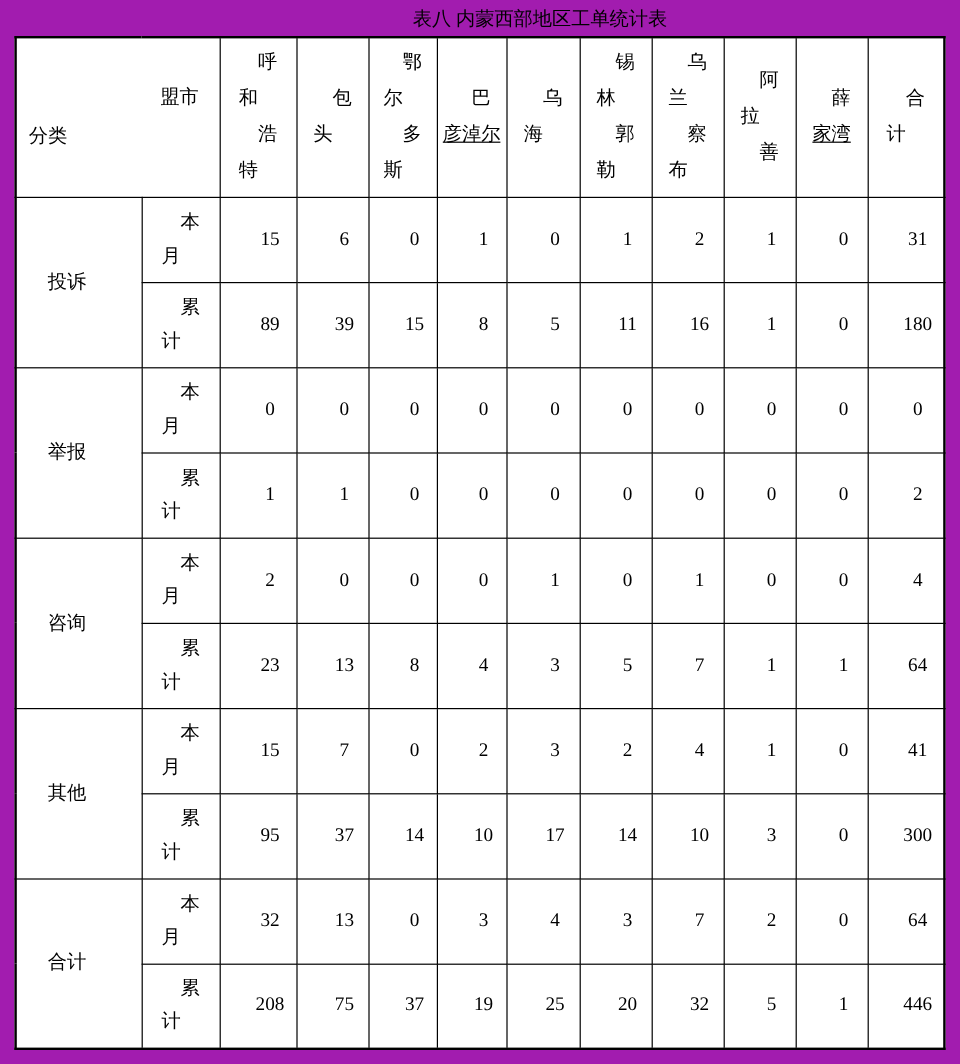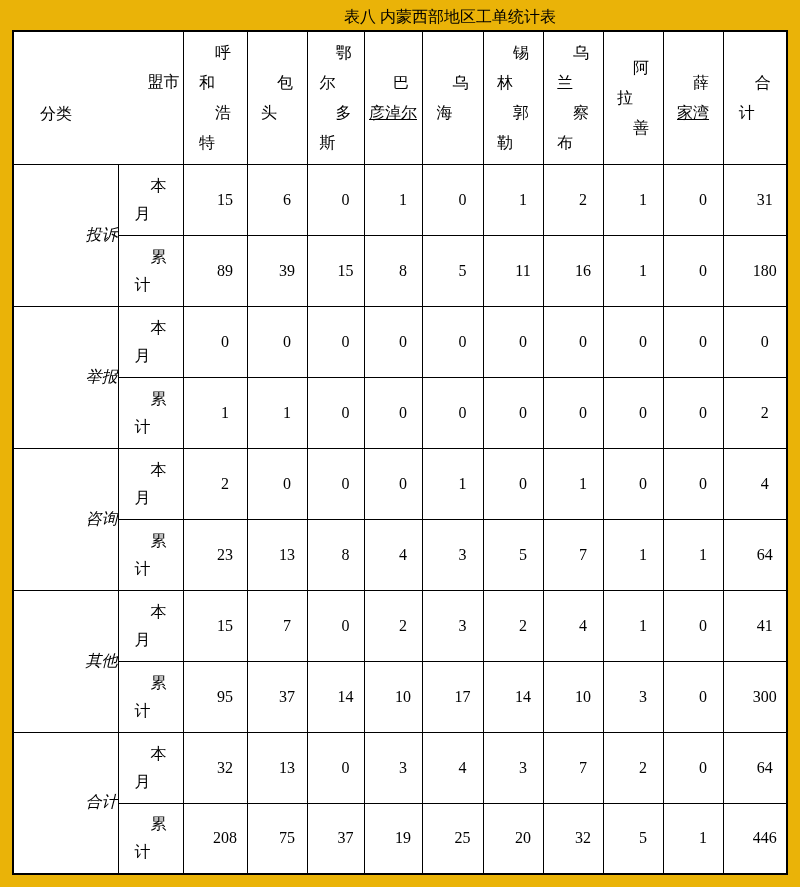--- a/index.html
+++ b/index.html
@@ -6,21 +6,21 @@
     margin: 0;
     padding: 0;
     background: #ffffff;
     color: #000000;
     font-family: "Liberation Serif", "DejaVu Serif", serif;
   }
   .page {
     position: relative;
     width: 800px;
     height: 887px;
-    background: #eab308;
+    background: #a21caf;
     overflow: hidden;
   }
   .title {
     padding-top: 8px;
     height: 22px;
     font-size: 16px;
     line-height: 18px;
     text-align: center;
     text-indent: 100px; 
     white-space: nowrap;
@@ -39,30 +39,30 @@
     font-weight: normal;
     font-size: 16px;
     vertical-align: middle;
     overflow: hidden;
   }
   thead tr { height: 133px; }
   tbody tr { height: 71px; }
 
   
   th.corner .cline { height: 32px; line-height: 32px; }
-  th.corner .cline.t { text-align: right; padding-right: 3px; }
-  th.corner .cline.b { text-align: left; padding-left: 26px; }
+  th.corner .cline.t { text-align: right; padding-right: 17px; }
+  th.corner .cline.b { text-align: left; padding-left: 10px; }
 
   
   .colhead .hline { height: 30px; line-height: 30px; text-align: center; }
   .hline.r { text-indent: 16px; }   
   .hline.l { text-indent: -16px; }  
   .hline.c { text-indent: 0; letter-spacing: 0; text-decoration: underline; }
 
-  td.cat { text-align: right; text-indent: -20px; font-style: italic; }
+  td.cat { text-align: center; text-indent: -20px; }
 
   td.sub .hline { height: 28px; line-height: 28px; text-align: center; }
 
   td.num {
     text-align: center;
     text-indent: 20px; 
     font-size: 20px;
     font-family: "Liberation Serif", "DejaVu Serif", serif;
   }
 </style>

